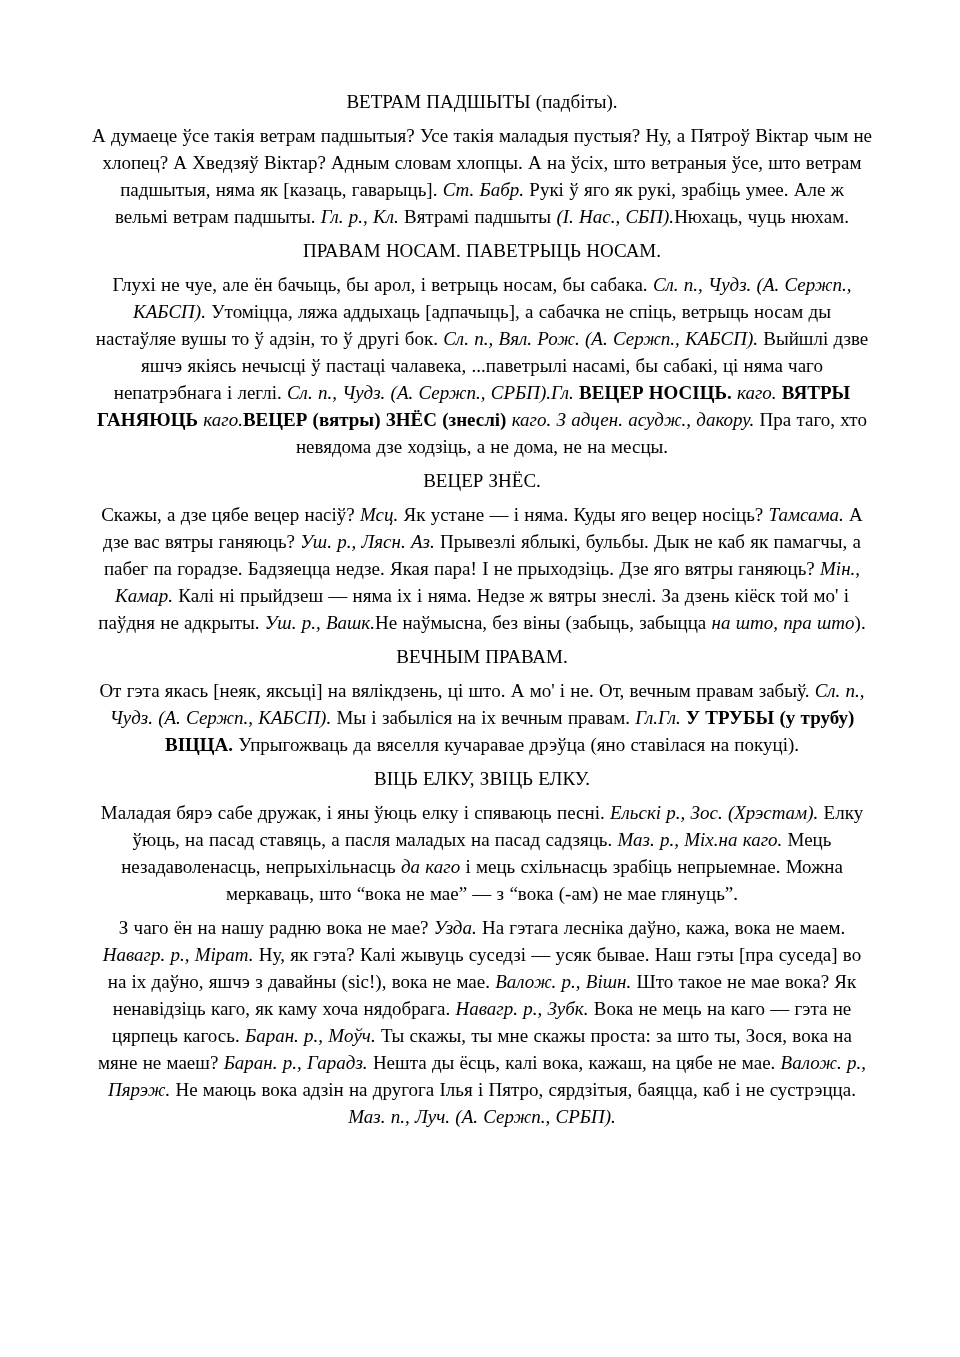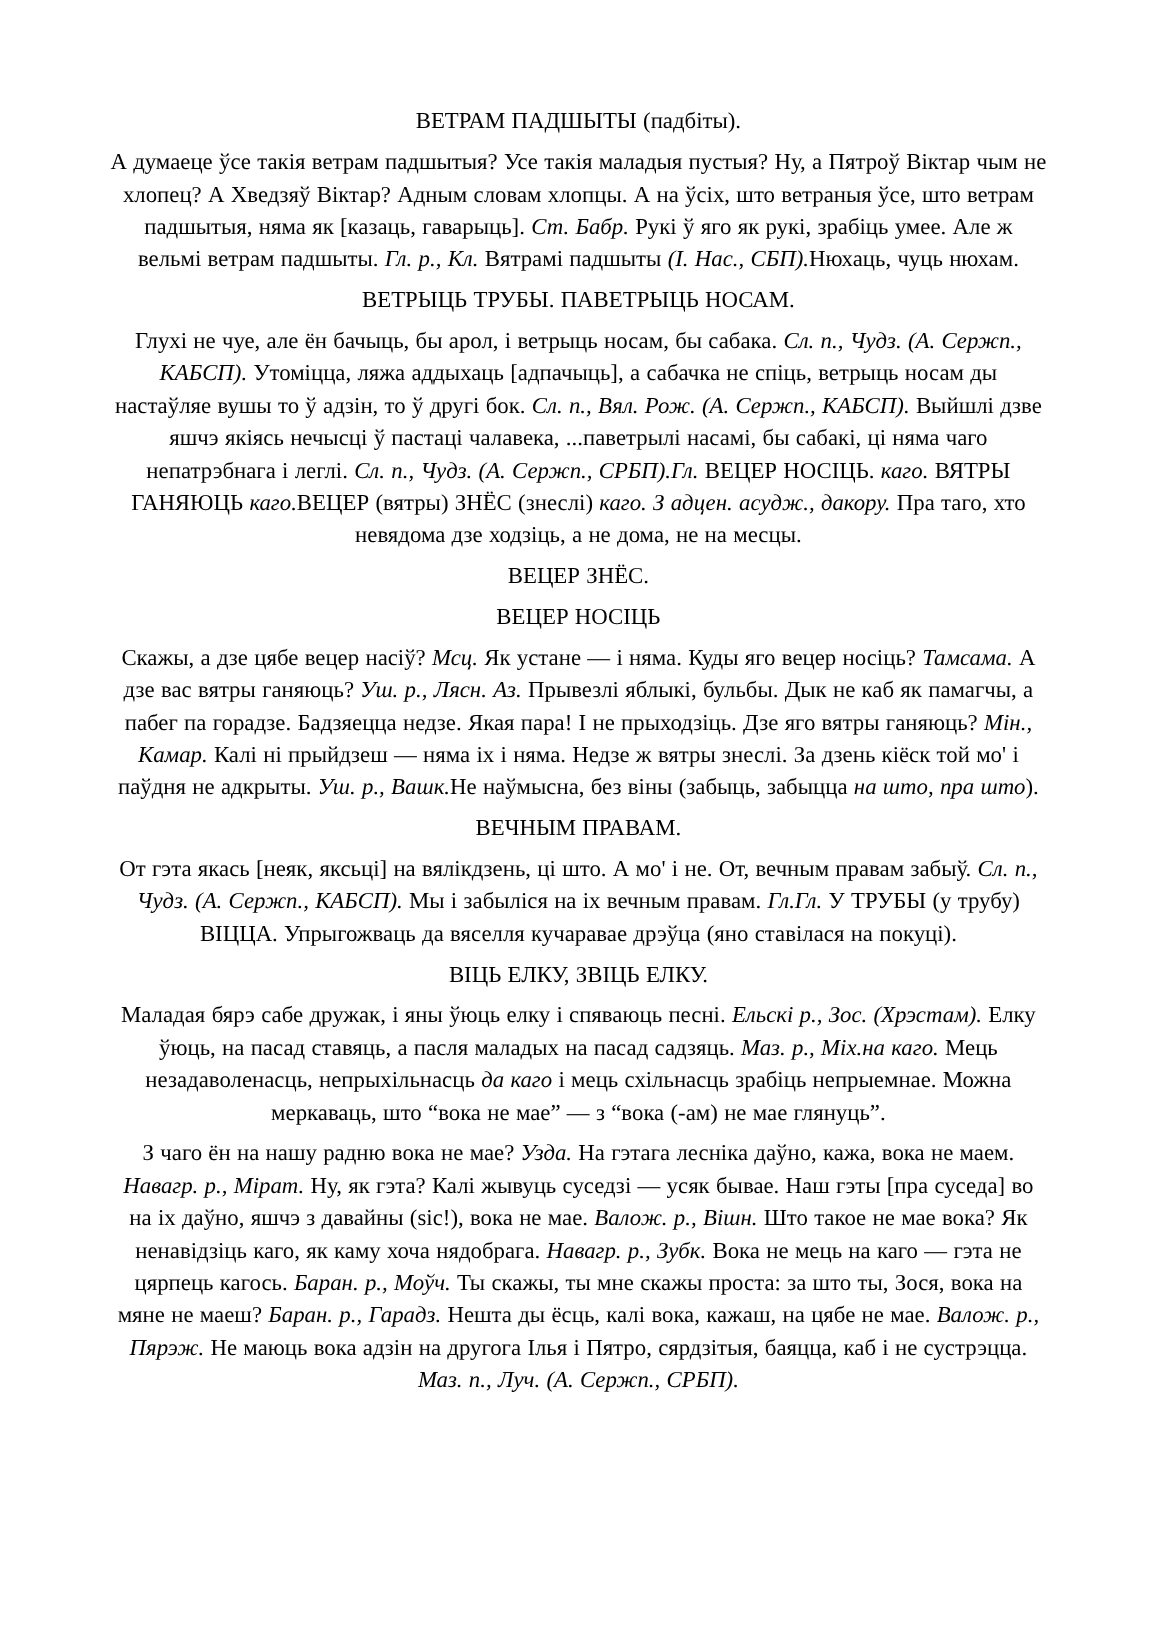--- a/index.html
+++ b/index.html
@@ -29,35 +29,34 @@
     word-spacing: 0.5px;
   }
   .heading {
     font-weight: normal;
   }
   .paragraph em, .paragraph .it {
     font-style: italic;
     margin-top: 32px;
   }
   .paragraph strong, .paragraph .bd {
-    font-weight: normal;
+    font-weight: bold;
     font-style: normal;
   }
 </style>
 </head>
 <body>
 
 <main class="page">
   <div id="content">
       <p class="block heading"><span>ВЕТРАМ ПАДШЫТЫ (падбіты).</span></p>
       <p class="block paragraph"><span>А думаеце ўсе такія ветрам падшытыя? Усе такія маладыя пустыя? Ну, а Пятроў Віктар чым не хлопец? А Хведзяў Віктар? Адным словам хлопцы. А на ўсіх, што ветраныя ўсе, што ветрам падшытыя, няма як [казаць, гаварыць]. </span><em class="it">Ст. Бабр.</em><span> Рукі ў яго як рукі, зрабіць умее. Але ж вельмі ветрам падшыты. </span><em class="it">Гл. р., Кл.</em><span> Вятрамі падшыты </span><em class="it">(І. Нас., СБП).</em><span>Нюхаць, чуць нюхам.</span></p>
-      <p class="block heading"><span>ВЕТРЫЦЬ ТРУБЫ. ПАВЕТРЫЦЬ НОСАМ.</span></p>
+      <p class="block heading"><span>ПРАВАМ НОСАМ. ПАВЕТРЫЦЬ НОСАМ.</span></p>
       <p class="block paragraph"><span>Глухі не чуе, але ён бачыць, бы арол, і ветрыць носам, бы сабака. </span><em class="it">Сл. п., Чудз. (А. Сержп., КАБСП).</em><span> Утоміцца, ляжа аддыхаць [адпачыць], а сабачка не спіць, ветрыць носам ды настаўляе вушы то ў адзін, то ў другі бок. </span><em class="it">Сл. п., Вял. Рож. (А. Сержп., КАБСП).</em><span> Выйшлі дзве яшчэ якіясь нечысці ў пастаці чалавека, ...паветрылі насамі, бы сабакі, ці няма чаго непатрэбнага і леглі. </span><em class="it">Сл. п., Чудз. (А. Сержп., СРБП).Гл.</em><span> </span><strong class="bd">ВЕЦЕР НОСІЦЬ.</strong><span> </span><em class="it">каго.</em><span> </span><strong class="bd">ВЯТРЫ ГАНЯЮЦЬ</strong><span> </span><em class="it">каго.</em><strong class="bd">ВЕЦЕР (вятры) ЗНЁС (знеслі)</strong><span> </span><em class="it">каго. З адцен. асудж., дакору.</em><span> Пра таго, хто невядома дзе ходзіць, а не дома, не на месцы.</span></p>
       <p class="block heading"><span>ВЕЦЕР ЗНЁС.</span></p>
-      <p class="block heading"><span>ВЕЦЕР НОСІЦЬ</span></p>
       <p class="block paragraph"><span>Скажы, а дзе цябе вецер насіў? </span><em class="it">Мсц.</em><span> Як устане — і няма. Куды яго вецер носіць? </span><em class="it">Тамсама.</em><span> А дзе вас вятры ганяюць? </span><em class="it">Уш. р., Лясн. Аз.</em><span> Прывезлі яблыкі, бульбы. Дык не каб як памагчы, а пабег па горадзе. Бадзяецца недзе. Якая пара! І не прыходзіць. Дзе яго вятры ганяюць? </span><em class="it">Мін., Камар.</em><span> Калі ні прыйдзеш — няма іх і няма. Недзе ж вятры знеслі. За дзень кіёск той мо' і паўдня не адкрыты. </span><em class="it">Уш. р., Вашк.</em><span>Не наўмысна, без віны (забыць, забыцца </span><em class="it">на што, пра што</em><span>).</span></p>
       <p class="block heading"><span>ВЕЧНЫМ ПРАВАМ.</span></p>
       <p class="block paragraph"><span>От гэта якась [неяк, яксьці] на вялікдзень, ці што. А мо' і не. От, вечным правам забыў. </span><em class="it">Сл. п., Чудз. (А. Сержп., КАБСП).</em><span> Мы і забыліся на іх вечным правам. </span><em class="it">Гл.Гл.</em><span> </span><strong class="bd">У ТРУБЫ (у трубу) ВІЦЦА.</strong><span> Упрыгожваць да вяселля кучаравае дрэўца (яно ставілася на покуці).</span></p>
       <p class="block heading"><span>ВІЦЬ ЕЛКУ, ЗВІЦЬ ЕЛКУ.</span></p>
       <p class="block paragraph"><span>Маладая бярэ сабе дружак, і яны ўюць елку і спяваюць песні. </span><em class="it">Ельскі р., Зос. (Хрэстам).</em><span> Елку ўюць, на пасад ставяць, а пасля маладых на пасад садзяць. </span><em class="it">Маз. р., Міх.на каго.</em><span> Мець незадаволенасць, непрыхільнасць </span><em class="it">да каго</em><span> і мець схільнасць зрабіць непрыемнае. Можна меркаваць, што “вока не мае” — з “вока (-ам) не мае глянуць”.</span></p>
       <p class="block paragraph"><span>З чаго ён на нашу радню вока не мае? </span><em class="it">Узда.</em><span> На гэтага лесніка даўно, кажа, вока не маем. </span><em class="it">Навагр. р., Мірат.</em><span> Ну, як гэта? Калі жывуць суседзі — усяк бывае. Наш гэты [пра суседа] во на іх даўно, яшчэ з давайны (sіc!), вока не мае. </span><em class="it">Валож. р., Вішн.</em><span> Што такое не мае вока? Як ненавідзіць каго, як каму хоча нядобрага. </span><em class="it">Навагр. р., Зубк.</em><span> Вока не мець на каго — гэта не цярпець кагось. </span><em class="it">Баран. р., Моўч.</em><span> Ты скажы, ты мне скажы проста: за што ты, Зося, вока на мяне не маеш? </span><em class="it">Баран. р., Гарадз.</em><span> Нешта ды ёсць, калі вока, кажаш, на цябе не мае. </span><em class="it">Валож. р., Пярэж.</em><span> Не маюць вока адзін на другога Ілья і Пятро, сярдзітыя, баяцца, каб і не сустрэцца. </span><em class="it">Маз. п., Луч. (А. Сержп., СРБП).</em></p>
     </div>
 </main>
 
 </body></html>

